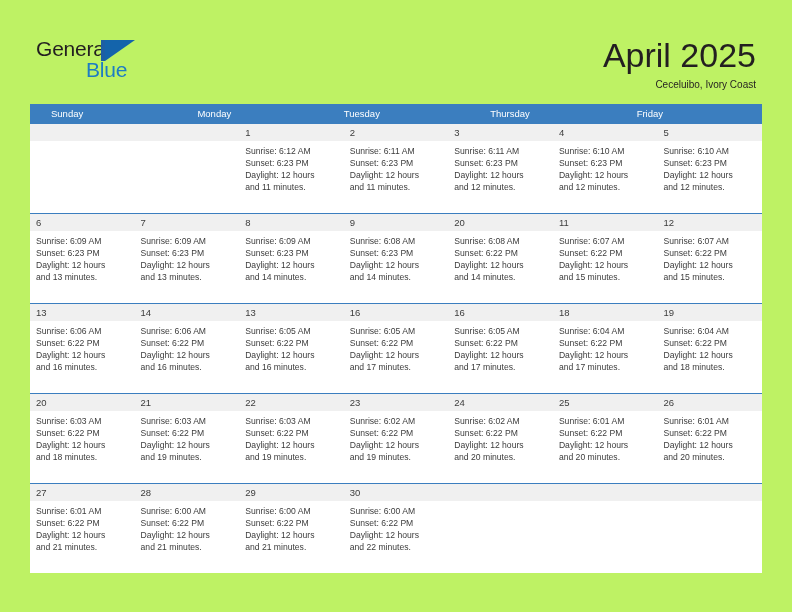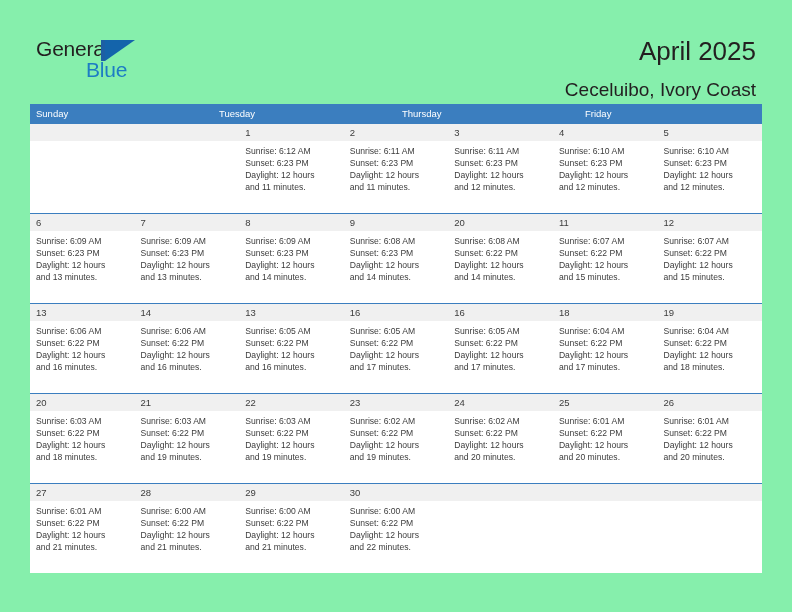--- a/index.html
+++ b/index.html
@@ -7,21 +7,21 @@
     width: 792px;
     height: 612px;
     background: #ffffff;
     font-family: "Liberation Sans", sans-serif;
     overflow: hidden;
   }
   .page {
     position: relative;
     width: 792px;
     height: 612px;
-    background: #86efac;
+    background: #bef264;
   }
 
   
   .header {
     position: absolute;
     left: 0; top: 0;
     width: 792px;
     height: 100px;
   }
   .logo {
@@ -64,31 +64,31 @@
     position: absolute;
     left: 4px; top: 0;
     width: 0; height: 0;
     border-top: 21px solid #1464ab;
     border-right: 30px solid transparent;
   }
 
   .title {
     position: absolute;
     right: 36px; top: 36px;
-    font-size: 26px;
+    font-size: 34px;
     color: #231f20;
     text-align: center;
     white-space: nowrap;
     font-weight: normal;
     letter-spacing: 0px;
   }
   .subtitle {
     position: absolute;
     right: 36px; top: 79px;
-    font-size: 19px;
+    font-size: 10px;
     color: #231f20;
     text-align: left;
     white-space: nowrap;
   }
 
   
   .calendar {
     position: absolute;
     left: 30px; top: 104px;
     width: 732px;
@@ -97,21 +97,21 @@
     display: flex;
     width: 732px;
     height: 20px;
     background: #3b7ebf;
   }
   .weekday {
     flex: 1 1 0;
     color: #ffffff;
     font-size: 9.5px;
     line-height: 20px;
-    padding-left: 6px;
+    padding-left: 21px;
     white-space: nowrap;
     overflow: hidden;
   }
 
   .week {
     width: 732px;
     border-top: 1px solid #3b7ebf;
   }
   .week:first-of-type { border-top: none; }
   .week-inner { display: flex; width: 732px; }
@@ -156,20 +156,21 @@
       <span class="logo-blue">Blue</span>
     </div>
 
     <div class="title">April 2025</div>
     <div class="subtitle">Ceceluibo, Ivory Coast</div>
   </div>
 
   <div class="calendar">
     <div class="weekdays">
       <div class="weekday">Sunday</div>
+      <div class="weekday">Monday</div>
       <div class="weekday">Tuesday</div>
       <div class="weekday">Thursday</div>
       <div class="weekday">Friday</div>
     </div>
 
     <div id="weeks-container">
         <div class="week">
           <div class="week-inner">
             <div class="cell empty">
               <div class="daynum-band"></div>

